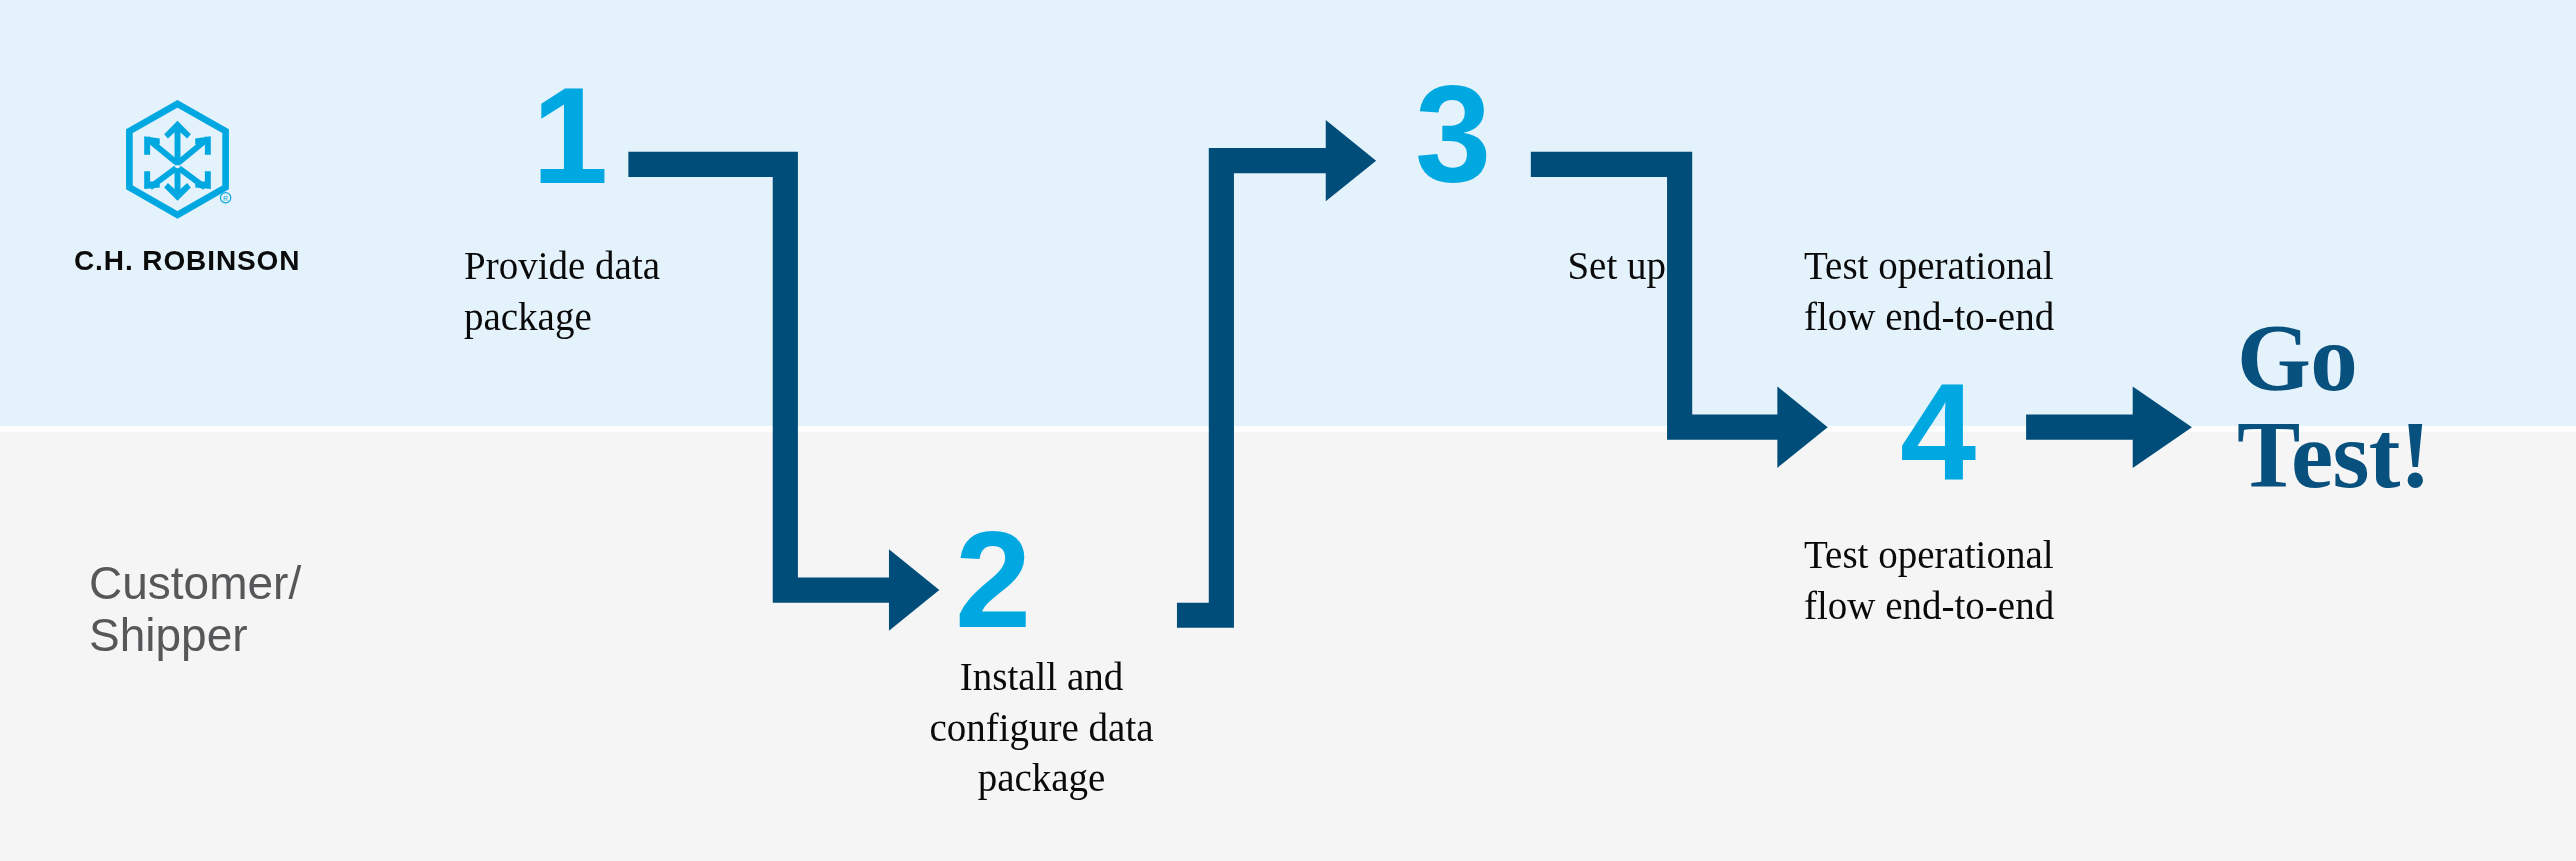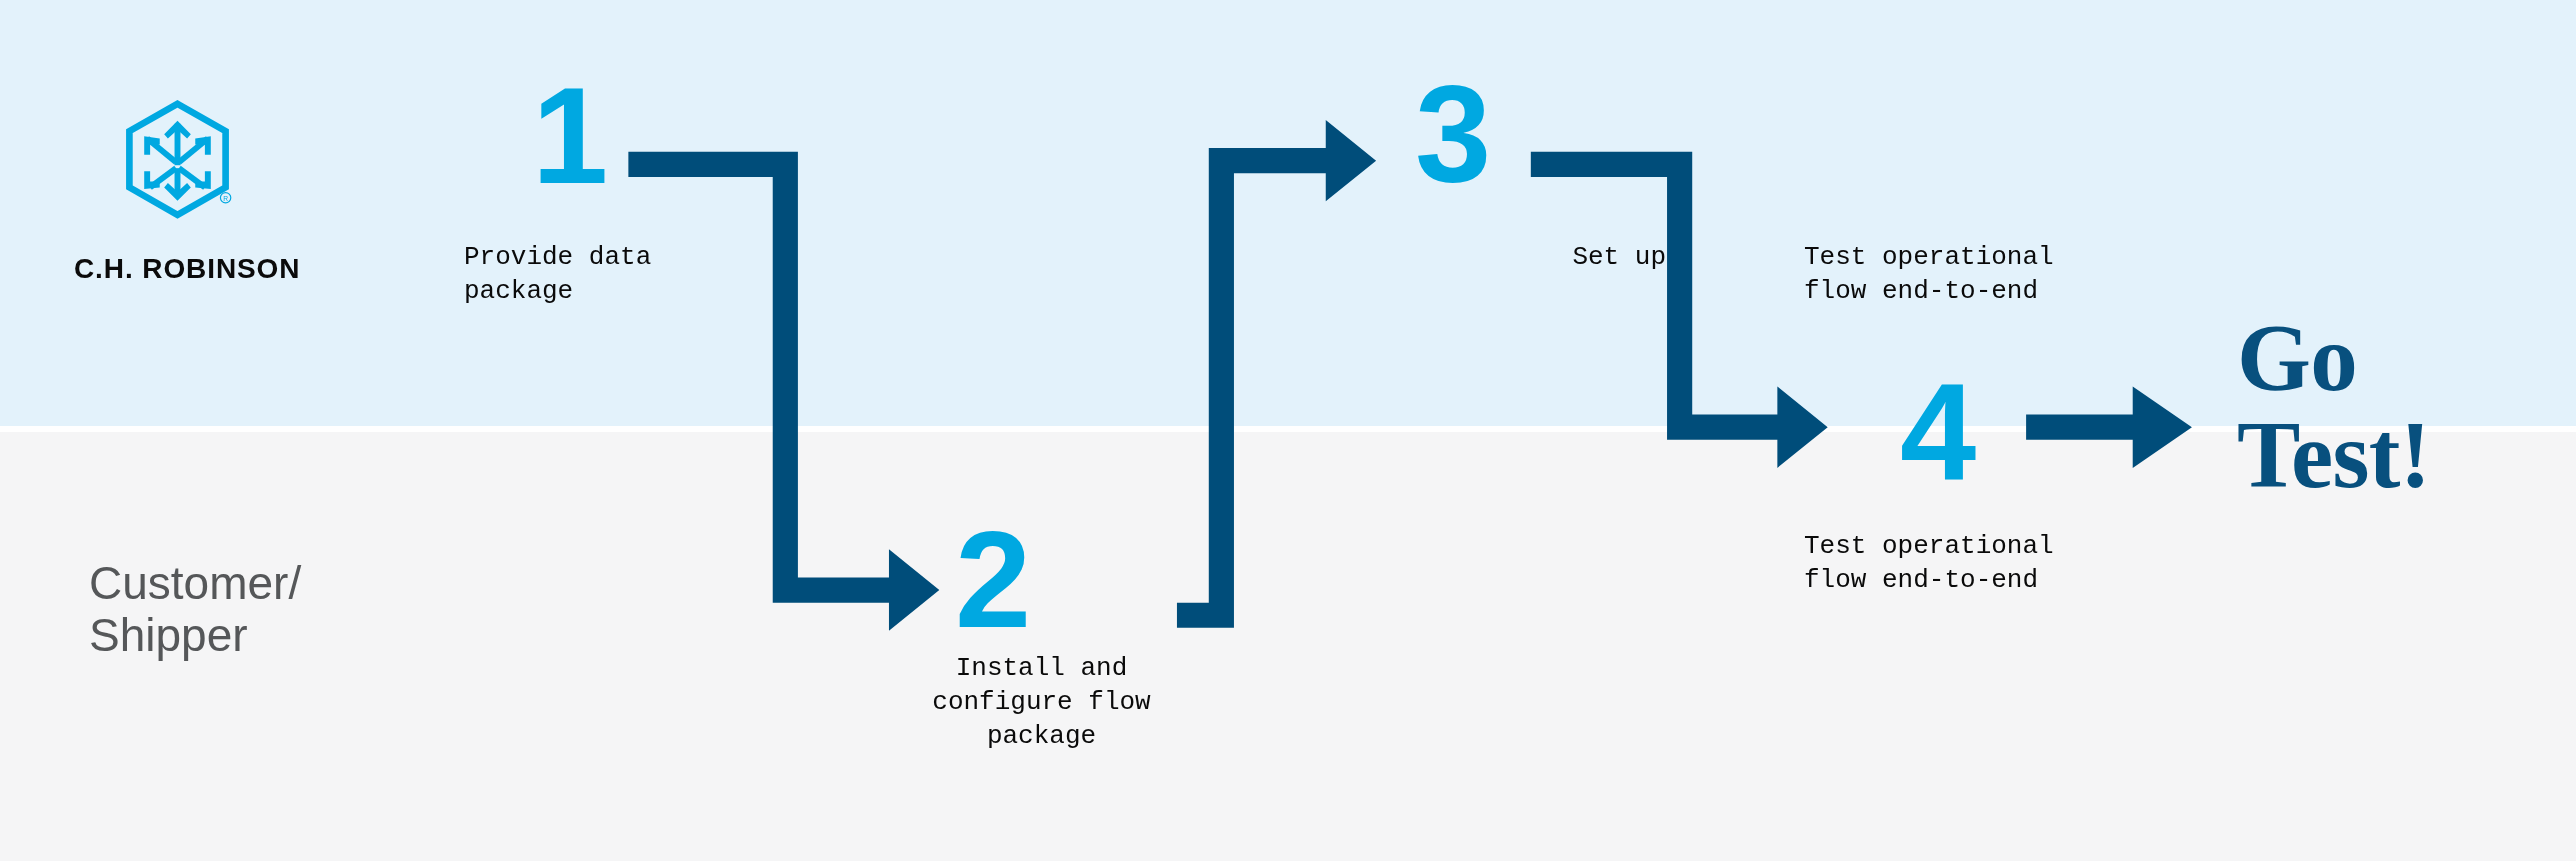--- a/index.html
+++ b/index.html
@@ -18,21 +18,21 @@
   }
   .band-bottom{
     position:absolute;left:0;top:432px;width:2576px;height:430px;
     background:#f5f5f6;
   }
 
   
   .logo-block{position:absolute;left:74px;top:100px;width:207px;}
   .logo-mark{width:111px;height:126px;margin:0 auto;display:block;}
   .logo-word{
-    margin-top:27px;text-align:center;
+    margin-top:19px;text-align:center;
     font-family:"Liberation Sans", sans-serif;
     font-weight:bold;font-size:28px;letter-spacing:0.9px;
     color:#0b0b0b;white-space:nowrap;
   }
 
   
   .lane-label{
     position:absolute;left:89px;top:537px;width:311px;
     font-size:46px;line-height:1.12;color:#555759;
     font-family:"Liberation Sans", sans-serif;
@@ -52,23 +52,23 @@
   }
   .num1{left:532px;top:67px;}
   .num2{left:955px;top:511px;}
   .num3{left:1415px;top:65px;}
   .num4{left:1900px;top:363px;}
 
   
   .step-cap{
     position:absolute;
     color:#0a0a0a;
-    font-size:26px;
+    font-size:39px;
     line-height:1.30;
-    font-family:Liberation Mono, monospace;
+    font-family:Liberation Serif, serif;
     font-weight:400;
   }
   .cap1{left:464px;top:241px;width:296px;}
   .cap2{left:886px;top:652px;width:311px;text-align:center;}
   .cap3{left:1355px;top:241px;width:311px;text-align:right;}
   .cap3b{left:1804px;top:241px;width:296px;}
   .cap4{left:1804px;top:530px;width:296px;}
 
   
   .golive{
@@ -191,21 +191,21 @@
 
   <div class="step-num num1">1</div>
   <div class="step-cap cap1">
     <div>Provide data</div>
     <div>package</div>
   </div>
 
   <div class="step-num num2">2</div>
   <div class="step-cap cap2">
     <div>Install and</div>
-    <div>configure flow</div>
+    <div>configure data</div>
     <div>package</div>
   </div>
 
   <div class="step-num num3">3</div>
   <div class="step-cap cap3">
     <div>Set up</div>
   </div>
 
   <div class="step-cap cap3b">
     <div>Test operational</div>

